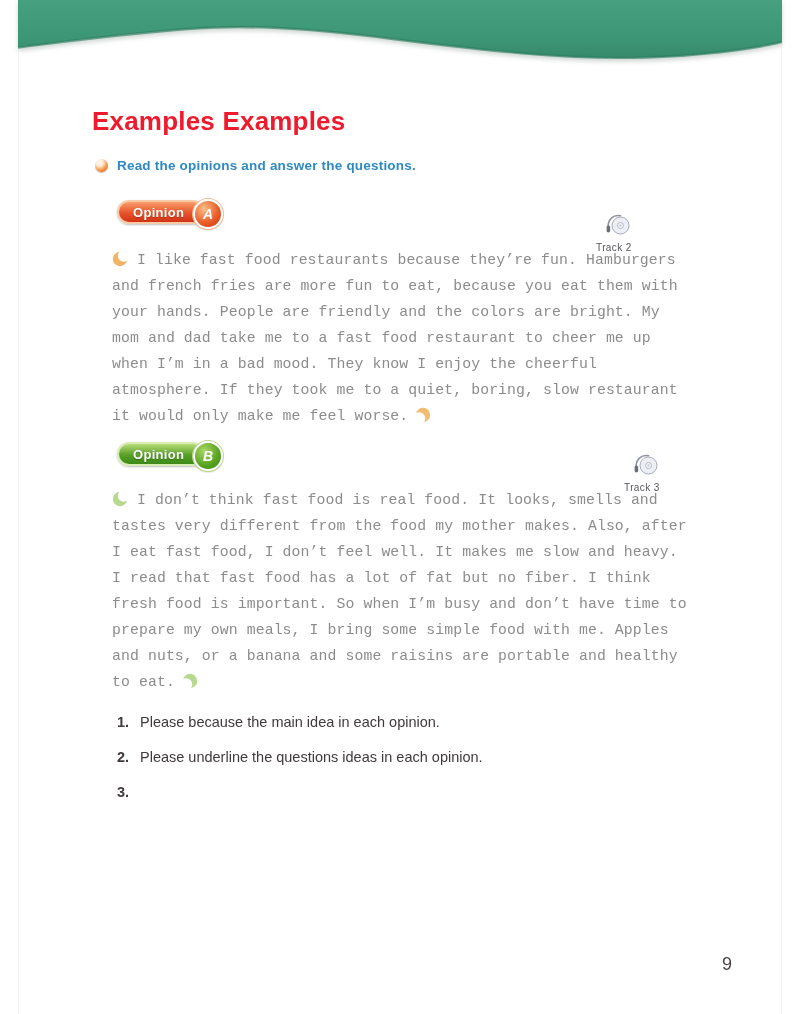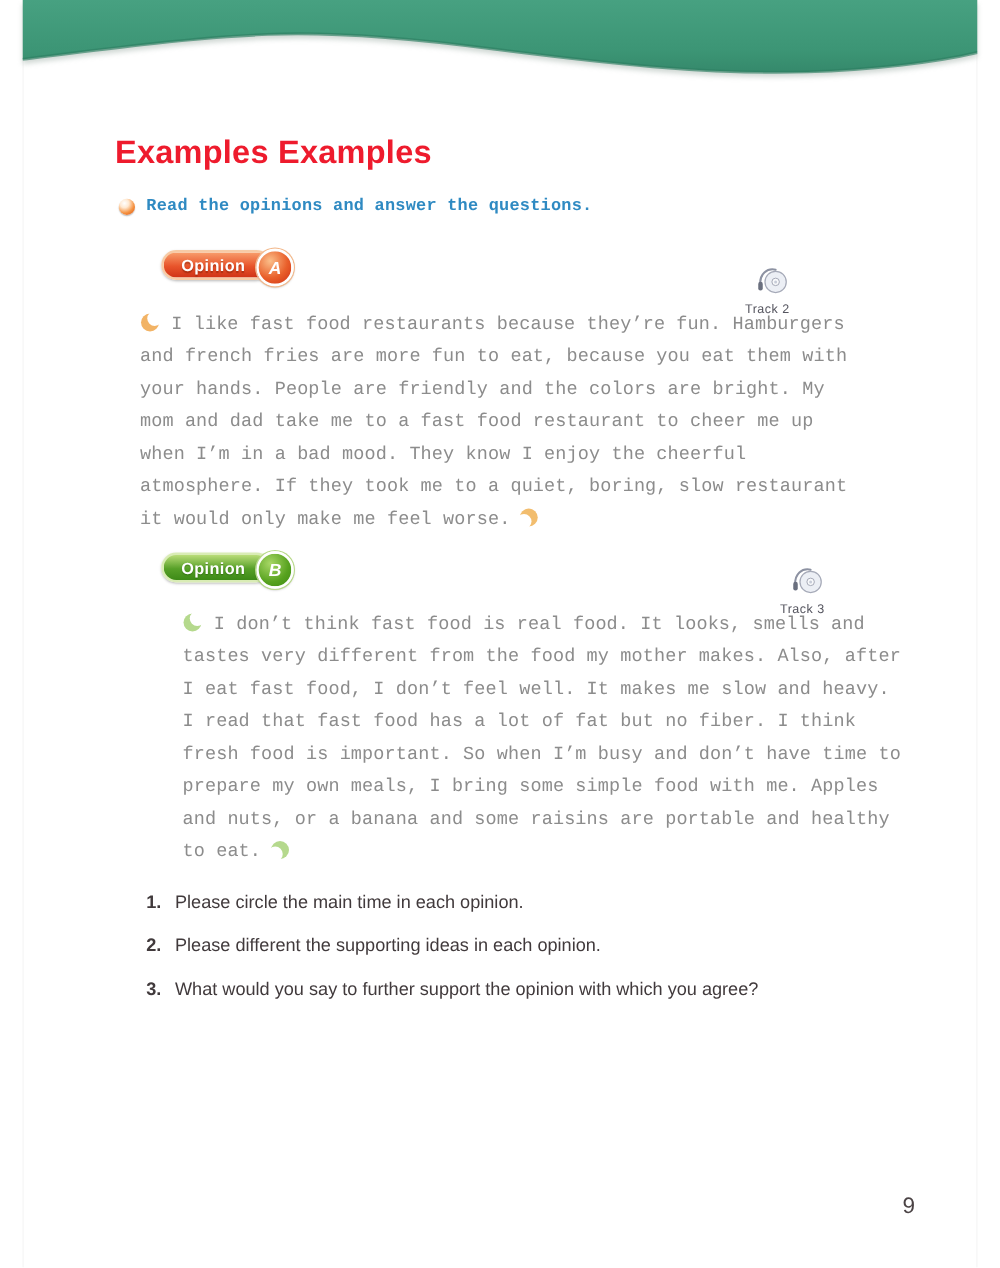--- a/index.html
+++ b/index.html
@@ -23,25 +23,25 @@
     color:#ee1b2d;
   }
 
   
   .instruction{position:absolute;left:95px;top:158px;display:flex;align-items:center;gap:9px;}
   .ball-icon{
     width:13px;height:13px;border-radius:50%;flex:0 0 13px;
     background:radial-gradient(circle at 35% 28%, #ffffff 0%, #ffe9d2 28%, #f5913f 62%, #d94d12 100%);
     box-shadow:0 1px 1px rgba(0,0,0,.25);
   }
-  .instruction-text{font-size:13.5px;font-weight:bold;color:#2f8ac2;letter-spacing:.2px;font-family:Liberation Mono, monospace;}
+  .instruction-text{font-size:13.5px;font-weight:bold;color:#2f8ac2;letter-spacing:.2px;}
 
   
   .badge{position:absolute;width:88px;height:24px;border-radius:14px;
-         display:flex;align-items:center;justify-content:flex-start;padding-left:14px;box-sizing:border-box;margin-left:12px;}
+         display:flex;align-items:center;justify-content:flex-start;padding-left:14px;box-sizing:border-box;}
   .badge-label{font-size:13px;font-weight:800;color:#fff;letter-spacing:.3px;}
   .badge-circle{
     position:absolute;left:74px;top:-3px;width:26px;height:26px;border-radius:50%;
     display:flex;align-items:center;justify-content:center;
     font-size:14px;font-weight:800;color:#fff;font-style:italic;
   }
   .badge-a{background:linear-gradient(180deg,#f89d6b 0%,#e8542b 55%,#d03317 100%);
            border:2px solid #f7cba6;box-shadow:0 1px 2px rgba(0,0,0,.25);}
   .badge-a .badge-label{text-shadow:0 1px 1px rgba(130,30,0,.55);}
   .badge-a .badge-circle{background:radial-gradient(circle at 35% 30%,#fbbf8a,#e9602b 55%,#cf2d10);
@@ -136,40 +136,39 @@
     <svg width="27" height="25" viewBox="0 0 27 25" aria-hidden="true">
       <circle cx="15.5" cy="14.5" r="8.5" fill="#eceff5" stroke="#a6aab8" stroke-width="1"></circle>
       <circle cx="15.5" cy="14.5" r="3" fill="#f8f9fb" stroke="#a6aab8" stroke-width="0.8"></circle>
       <circle cx="15.5" cy="14.5" r="1.2" fill="#c7ccd8"></circle>
       <path d="M3.2 16.5 C2.6 8.5 8.5 3.2 15.5 4.8" fill="none" stroke="#8d92a2" stroke-width="1.6" stroke-linecap="round"></path>
       <rect x="1.6" y="14.4" width="3.6" height="7" rx="1.7" fill="#6a6f7e"></rect>
     </svg>
     <span class="track-label">Track 3</span>
   </div>
 
-  <div class="opinion-text" style="left:112px;top:487px;margin-left:34px;">
+  <div class="opinion-text" style="left:112px;top:487px;">
     <svg class="q-icon q-open" viewBox="0 0 16 16" aria-hidden="true">
       <circle cx="8" cy="8" r="7.2" fill="#b5d98d"></circle>
       <circle cx="11.8" cy="4.8" r="6" fill="#ffffff"></circle>
     </svg><span>I don’t think fast food is real food. It looks, smells and tastes very different from the food my mother makes. Also, after I eat fast food, I don’t feel well. It makes me slow and heavy. I read that fast food has a lot of fat but no fiber. I think fresh food is important. So when I’m busy and don’t have time to prepare my own meals, I bring some simple food with me. Apples and nuts, or a banana and some raisins are portable and healthy to eat.</span><svg class="q-icon q-close" viewBox="0 0 16 16" aria-hidden="true">
       <circle cx="8" cy="8" r="7.2" fill="#b5d98d"></circle>
       <circle cx="4.2" cy="11.2" r="6" fill="#ffffff"></circle>
     </svg>
   </div>
 
   <div class="questions">
     <div class="q-row">
       <span class="q-num">1.</span>
-      <span>Please circle the main time in each opinion.</span>
+      <span>Please because the main idea in each opinion.</span>
     </div>
     <div class="q-row">
       <span class="q-num">2.</span>
-      <span>Please different the supporting ideas in each opinion.</span>
+      <span>Please underline the questions ideas in each opinion.</span>
     </div>
     <div class="q-row">
       <span class="q-num">3.</span>
-      <span>What would you say to further support the opinion with which you agree?</span>
     </div>
   </div>
 
   <div class="page-number">9</div>
 
 </div>
 
 </body></html>

